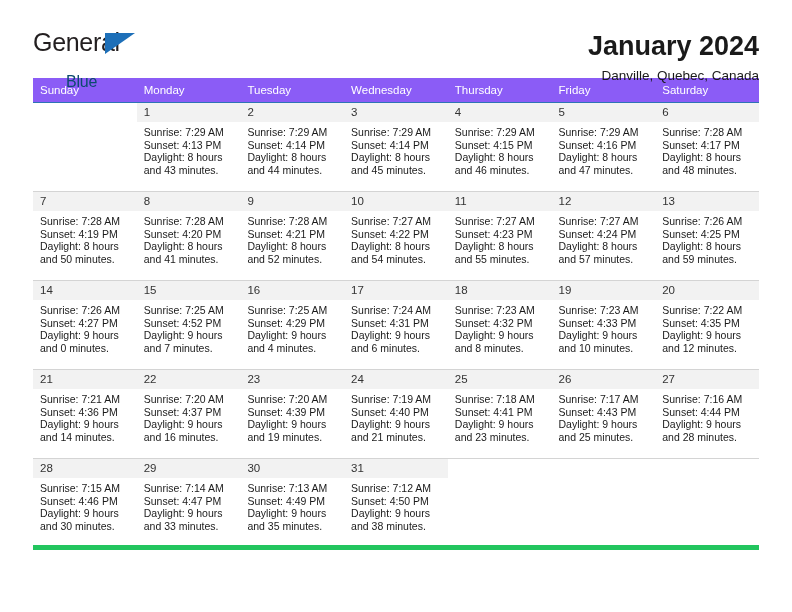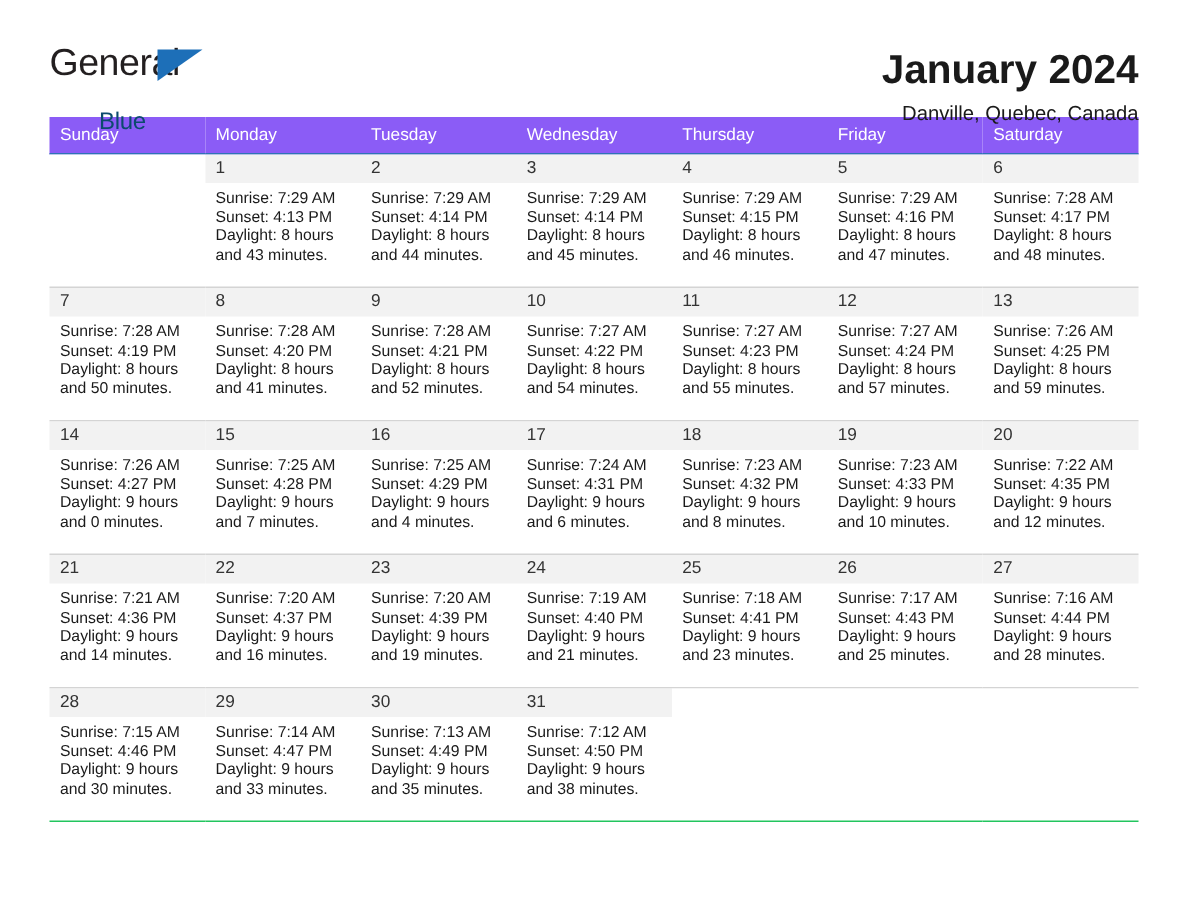--- a/index.html
+++ b/index.html
@@ -98,21 +98,21 @@
     border: none;
   }
   .week-row > td {
     vertical-align: top;
     padding: 0;
     border-top: 1px solid #2e74b5;
     border-bottom: 1px solid #d4d4d4;
     height: 89px;
   }
   .week-row.last > td {
-    border-bottom: 1px solid #22c55e;
+    border-bottom: 5px solid #22c55e;
   }
   .cell {
     height: 100%;
     display: flex;
     flex-direction: column;
   }
   .daynum {
     background: #f2f2f2;
     font-size: 11.5px;
     color: #333333;
@@ -328,21 +328,21 @@
                 <div>Daylight: 9 hours</div>
                 <div>and 0 minutes.</div>
               </div>
             </div>
           </td>
           <td>
             <div class="cell">
               <div class="daynum">15</div>
               <div class="info">
                 <div>Sunrise: 7:25 AM</div>
-                <div>Sunset: 4:28 PM</div>
+                <div>Sunset: 4:52 PM</div>
                 <div>Daylight: 9 hours</div>
                 <div>and 7 minutes.</div>
               </div>
             </div>
           </td>
           <td>
             <div class="cell">
               <div class="daynum">16</div>
               <div class="info">
                 <div>Sunrise: 7:25 AM</div>

